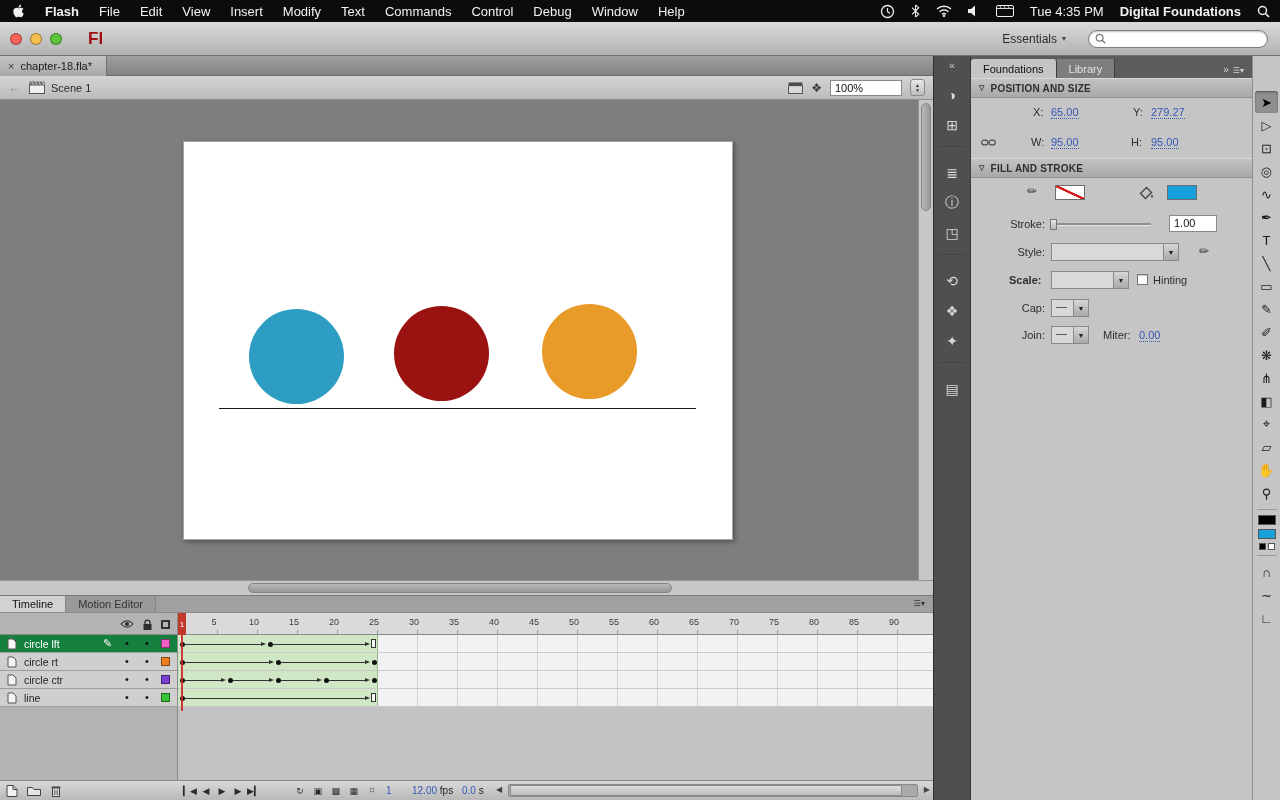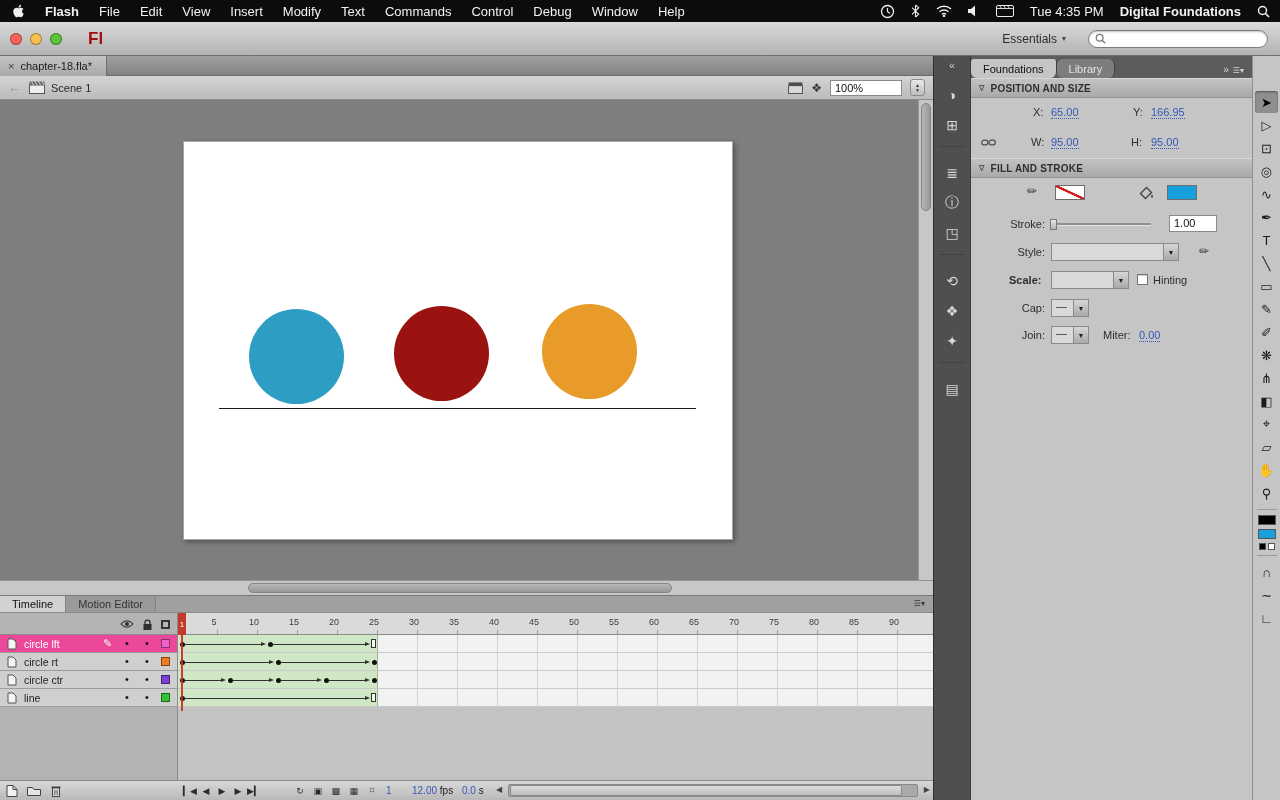--- a/index.html
+++ b/index.html
@@ -59,21 +59,21 @@
   
   .dock { position:absolute; left:933px; top:56px; width:37px; height:744px; background:#4f4f4f; border-left:1px solid #2e2e2e; }
   .dock-collapse { text-align:center; color:#cfcfcf; font-size:10px; padding-top:4px; height:24px; }
   .dock-icons { display:flex; flex-direction:column; align-items:center; }
   .dock-icon { width:28px; height:26px; display:flex; align-items:center; justify-content:center; color:#d8d8d8; font-size:14px; margin:2px 0; }
   .dock-gap { height:12px; width:26px; border-top:1px solid #414141; margin-top:6px; }
 
   
   .props { position:absolute; left:970px; top:56px; width:282px; height:744px; background:#c5c5c5; border-left:1px solid #3a3a3a; }
   .props-tabs { height:22px; background:#5c5c5c; display:flex; align-items:flex-end; }
-  .ptab { height:19px; padding:0 12px; font-size:11px; display:flex; align-items:center; border-right:1px solid #3f3f3f;border-radius:6px; }
+  .ptab { height:19px; padding:0 12px; font-size:11px; display:flex; align-items:center; border-right:1px solid #3f3f3f; }
   .ptab.active { background:#c5c5c5; color:#111; border-top-left-radius:3px; border-top-right-radius:3px; }
   .ptab.inactive { background:#7d7d7d; color:#e3e3e3; }
   .props-tabs .spacer { flex:1; }
   .pcollapse { color:#d6d6d6; font-size:10px; padding:0 4px 3px 0; }
   .pmenu { color:#d6d6d6; font-size:8px; padding:0 8px 3px 0; }
   .shape-row { position:relative; height:70px; }
   .shape-preview { position:absolute; left:22px; top:14px; width:40px; height:40px; background:#fff; border:1px solid #8e8e8e; border-radius:3px; }
   .shape-blob { position:absolute; left:8px; top:10px; width:16px; height:16px; background:#8b8b8b; border-radius:50% 50% 50% 10%; }
   .shape-blob2 { position:absolute; left:18px; top:16px; width:12px; height:12px; background:#a5a5a5; border-radius:50%; }
   .shape-type { position:absolute; left:76px; top:17px; font-size:12px; color:#1e1e1e; }
@@ -108,21 +108,21 @@
   .tl-tabs { position:absolute; left:0; top:0; width:100%; height:18px; background:#a0a0a0; border-top:1px solid #787878; border-bottom:1px solid #8a8a8a; display:flex; font-size:11px; }
   .tl-tab { padding:0 12px; display:flex; align-items:center; border-right:1px solid #858585; }
   .tl-tab.active { background:#d2d2d2; color:#111; }
   .tl-tab.inactive { background:#9a9a9a; color:#333; }
   .tl-menu { margin-left:auto; font-size:8px; color:#333; padding:3px 8px 0 0; }
   .tl-leftcol { position:absolute; left:0; top:18px; width:178px; bottom:20px; background:#b3b3b3; border-right:1px solid #8b8b8b; }
   .tl-lefthead { position:absolute; left:0; top:0; width:100%; height:22px; border-bottom:1px solid #8b8b8b; }
   .lh-icon { position:absolute; top:6px; }
   .outline-sq { width:9px; height:9px; border:2px solid #333; }
   .layer-row { position:relative; height:18px; border-bottom:1px solid #9d9d9d; background:#cfcfcf; font-size:10.5px; color:#1d1d1d; }
-  .layer-selected { background:#ec4899; color:#fff; }
+  .layer-selected { background:#15803d; color:#fff; }
   .layer-doc-icon { position:absolute; left:7px; top:3px; }
   .layer-name { position:absolute; left:24px; top:3px; }
   .layer-pencil { position:absolute; left:103px; top:2px; font-size:11px; color:#f3f3f3; }
   .layer-dot { position:absolute; top:2px; font-size:11px; color:#111; }
   .layer-selected .layer-dot { color:#0b0b0b; }
   .d1 { left:125px; } .d2 { left:145px; }
   .layer-swatch { position:absolute; left:161px; top:4px; width:9px; height:9px; border:1px solid rgba(0,0,0,.45); }
   .tl-frames { position:absolute; left:178px; top:18px; right:0; bottom:20px; background:#c3c3c3; overflow:hidden; }
   .tl-ruler { position:absolute; left:0; top:0; width:100%; height:22px; background:#dadada; border-bottom:1px solid #8b8b8b;
     background-image:repeating-linear-gradient(to right, rgba(0,0,0,0) 0 39px, #9f9f9f 39px 40px); background-size:100% 5px; background-position:0 17px; background-repeat:no-repeat; }
@@ -316,21 +316,21 @@
 
 
     <div class="sec-header">
       <span class="tri">▽</span>
       <span>POSITION AND SIZE</span>
     </div>
     <div class="prow">
       <span class="plabel" style="left:62px;">X:</span>
       <span class="hot" style="left:80px;">65.00</span>
       <span class="plabel" style="left:162px;">Y:</span>
-      <span class="hot" style="left:180px;">166.95</span>
+      <span class="hot" style="left:180px;">279.27</span>
     </div>
     <div class="prow">
       <span class="chain-icon">
         <svg width="15" height="11" viewBox="0 0 15 11">
             <rect x="0.7" y="3.2" width="6.3" height="4.6" rx="2.3" fill="none" stroke="#4e4e4e" stroke-width="1.2"></rect>
             <rect x="8" y="3.2" width="6.3" height="4.6" rx="2.3" fill="none" stroke="#4e4e4e" stroke-width="1.2"></rect>
           </svg>
       </span>
       <span class="plabel" style="left:60px;">W:</span>
       <span class="hot" style="left:80px;">95.00</span>

